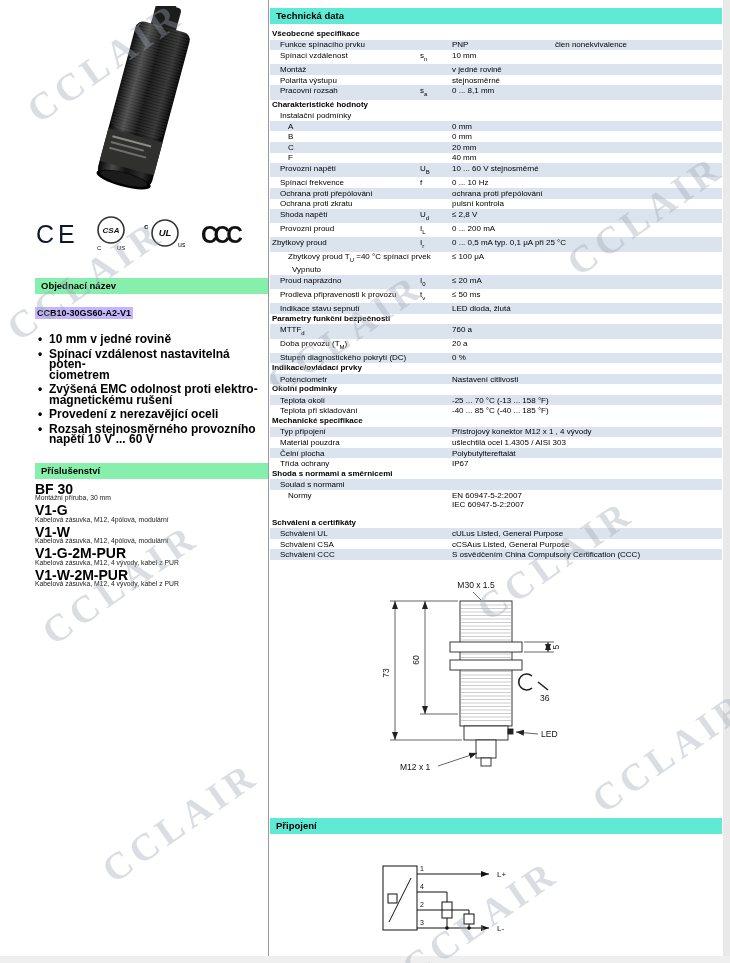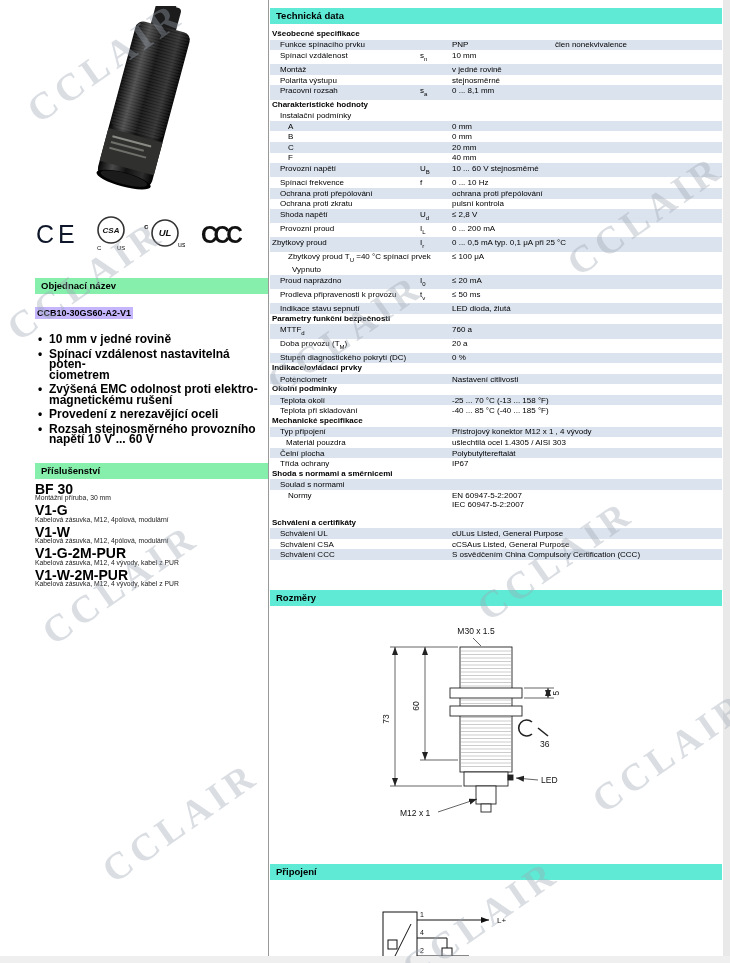--- a/index.html
+++ b/index.html
@@ -362,21 +362,21 @@
         </div>
         <div class="tsec">Mechanické specifikace</div>
         <div class="trow sh">
           <div class="tlabel" style="padding-left: 10px;">Typ připojení</div>
           <div class="tsym"></div>
           <div class="tval">
             <span class="vline">Přístrojový konektor M12 x 1 , 4 vývody</span>
           </div>
         </div>
         <div class="trow">
-          <div class="tlabel" style="padding-left: 16px;">Materiál pouzdra</div>
+          <div class="tlabel" style="padding-left: 10px;">Materiál pouzdra</div>
           <div class="tsym"></div>
           <div class="tval">
             <span class="vline">ušlechtilá ocel 1.4305 / AISI 303</span>
           </div>
         </div>
         <div class="trow sh">
           <div class="tlabel" style="padding-left: 10px;">Čelní plocha</div>
           <div class="tsym"></div>
           <div class="tval">
             <span class="vline">Polybutyltereftalát</span>
@@ -421,21 +421,20 @@
         </div>
         <div class="trow sh">
           <div class="tlabel" style="padding-left: 10px;">Schválení CCC</div>
           <div class="tsym"></div>
           <div class="tval">
             <span class="vline">S osvědčením China Compulsory Certification (CCC)</span>
           </div>
         </div>
       </div>
 
-    <div class="hbar dims-bar">Rozměry</div>
 
     <svg class="dims" width="440" height="228" viewBox="0 0 440 228">
       <defs>
         <marker id="arr" markerWidth="9" markerHeight="8" refX="8" refY="3" orient="auto" markerUnits="userSpaceOnUse">
           <path d="M0,0 L8,3 L0,6 z" fill="#222"></path>
         </marker>
         <marker id="arrs" markerWidth="9" markerHeight="8" refX="0" refY="3" orient="auto" markerUnits="userSpaceOnUse">
           <path d="M8,0 L0,3 L8,6 z" fill="#222"></path>
         </marker>
       </defs>

